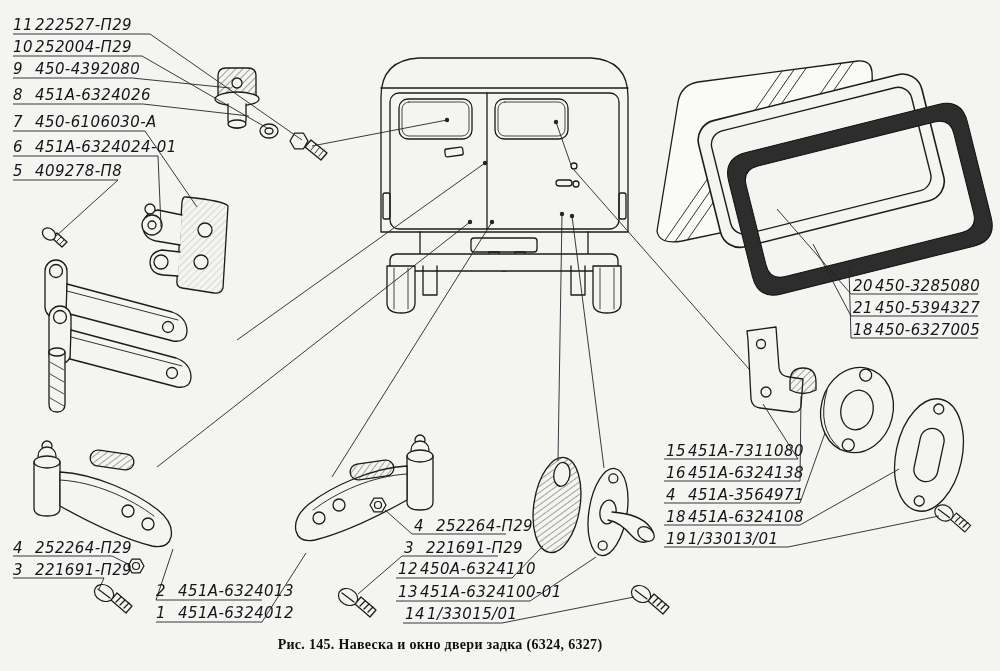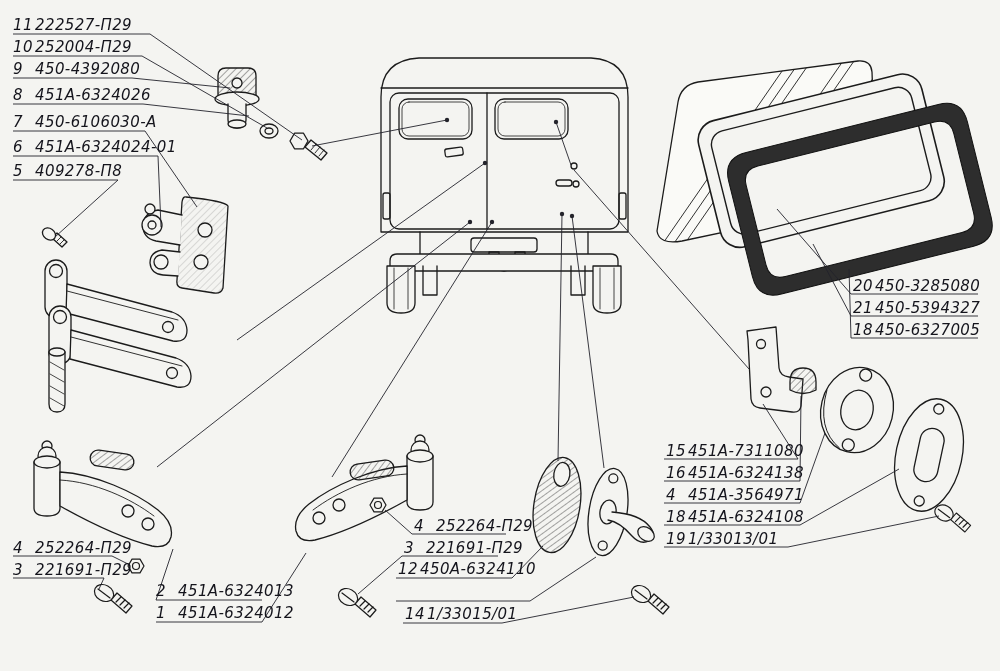--- a/index.html
+++ b/index.html
@@ -297,26 +297,28 @@
 <div class="lbl" style="left:13px;top:162px"><span class="num">5</span><span>409278-П8</span></div>
 
 <div class="lbl" style="left:13px;top:539px"><span class="num">4</span><span>252264-П29</span></div>
 <div class="lbl" style="left:13px;top:561px"><span class="num">3</span><span>221691-П29</span></div>
 <div class="lbl" style="left:156px;top:582px"><span class="num">2</span><span>451А-6324013</span></div>
 <div class="lbl" style="left:156px;top:604px"><span class="num">1</span><span>451А-6324012</span></div>
 
 <div class="lbl" style="left:414px;top:517px"><span class="num">4</span><span>252264-П29</span></div>
 <div class="lbl" style="left:404px;top:539px"><span class="num">3</span><span>221691-П29</span></div>
 <div class="lbl" style="left:398px;top:560px"><span class="num">12</span><span>450А-6324110</span></div>
+<div class="lbl" style="left:398px;top:583px"><span class="num">13</span><span>451А-6324100-01</span></div>
 <div class="lbl" style="left:405px;top:605px"><span class="num">14</span><span>1/33015/01</span></div>
 
 <div class="lbl" style="left:853px;top:277px"><span class="num">20</span><span>450-3285080</span></div>
 <div class="lbl" style="left:853px;top:299px"><span class="num">21</span><span>450-5394327</span></div>
 <div class="lbl" style="left:853px;top:321px"><span class="num">18</span><span>450-6327005</span></div>
 
 <div class="lbl" style="left:666px;top:442px"><span class="num">15</span><span>451А-7311080</span></div>
 <div class="lbl" style="left:666px;top:464px"><span class="num">16</span><span>451А-6324138</span></div>
 <div class="lbl" style="left:666px;top:486px"><span class="num">4</span><span>451А-3564971</span></div>
 <div class="lbl" style="left:666px;top:508px"><span class="num">18</span><span>451А-6324108</span></div>
 <div class="lbl" style="left:666px;top:530px"><span class="num">19</span><span>1/33013/01</span></div>
 
+<div class="caption">Рис. 145. Навеска и окно двери задка (6324, 6327)</div>
 
 </div>
 
 </body></html>

